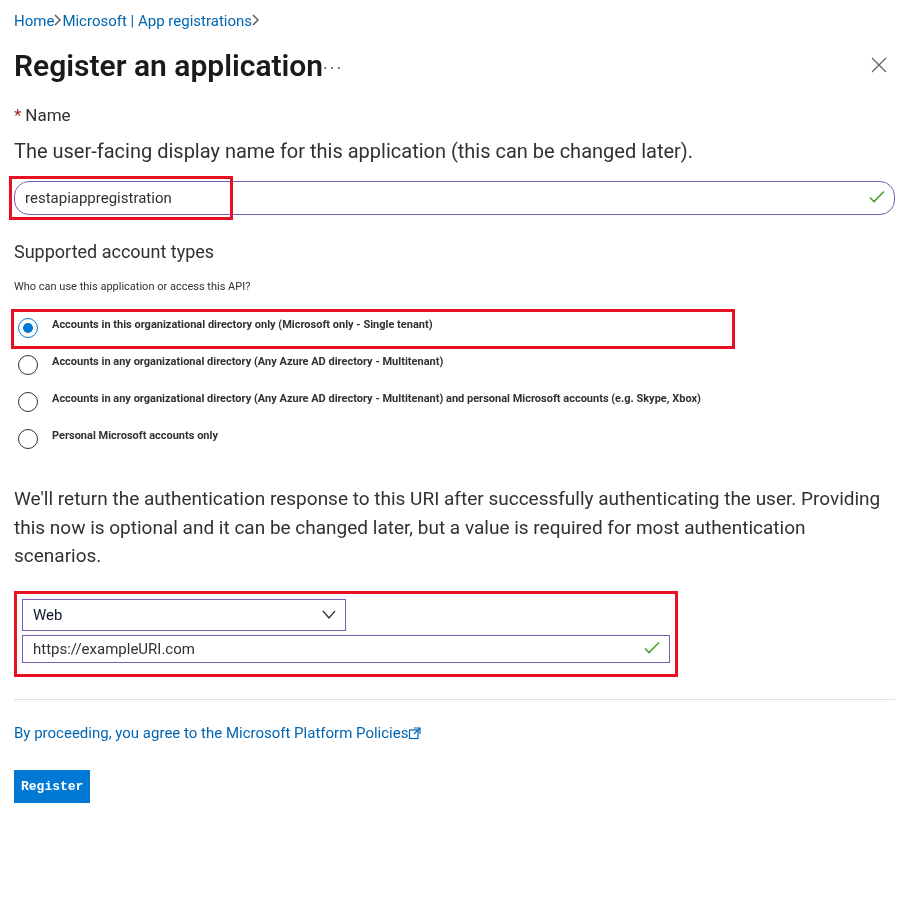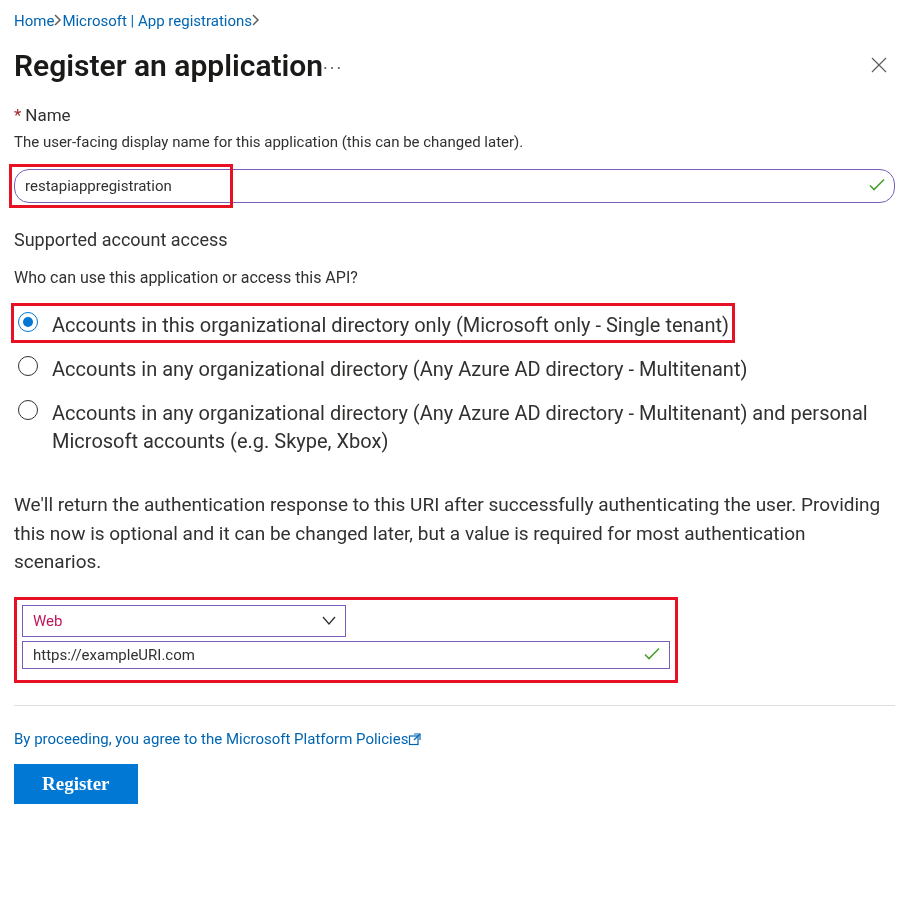--- a/index.html
+++ b/index.html
@@ -60,24 +60,24 @@
       font-weight: 300;
       padding: 4px 8px;
     }
     .required-star {
       color: #a4262c;
       margin-right: 4px;
     }
     .field-label {
       font-size: 17px;
       color: #323130;
-      margin-bottom: 8px;
+      margin-bottom: 14px;
     }
     .field-desc {
-      font-size: 15px;
+      font-size: 20px;
       color: #323130;
       margin-bottom: 18px;
     }
     .input-wrap {
       position: relative;
       margin-bottom: 26px;
     }
     .text-input {
       width: 100%;
       height: 34px;
@@ -112,21 +112,21 @@
       width: 224px;
       height: 44px;
     }
     .section-heading {
       font-size: 18px;
       color: #323130;
       margin-bottom: 18px;
       font-weight: 400;
     }
     .section-question {
-      font-size: 16px;
+      font-size: 11px;
       color: #323130;
       margin-bottom: 16px;
       margin-top: 14px;
     }
     .radio-group {
       position: relative;
       margin-bottom: 28px;
     }
     .radio-row {
       display: flex;
@@ -151,23 +151,24 @@
       border-color: #0078d4;
     }
     .radio-circle.selected::after {
       content: "";
       width: 10px;
       height: 10px;
       background: #0078d4;
       border-radius: 50%;
     }
     .radio-label {
-      font-size: 20px;
+      font-size: 11px;
       color: #323130;
       line-height: 1.4;
+      font-weight: bold;
     }
     .highlight-radio {
       top: 0;
       left: -3px;
       width: 724px;
       height: 40px;
     }
     .redirect-section {
       position: relative;
       margin-bottom: 28px;
@@ -186,21 +187,21 @@
       position: relative;
       width: 324px;
       margin-bottom: 4px;
     }
     .select-input {
       width: 100%;
       height: 32px;
       border: 1px solid #7a5db8;
       padding: 0 32px 0 10px;
       font-size: 15px;
-      color: #be185d;
+      color: #0f172a;
       background: #fff;
       cursor: pointer;
       display: flex;
       align-items: center;
     }
     .chevron-down {
       position: absolute;
       right: 10px;
       top: 50%;
       transform: translateY(-50%);
@@ -232,34 +233,34 @@
       margin: 0 0 24px 0;
     }
     .policy-link {
       font-size: 15px;
       color: #0065b3;
       text-decoration: none;
       cursor: pointer;
       display: inline-flex;
       align-items: center;
       gap: 0;
-      margin-bottom: 16px;
+      margin-bottom: 28px;
     }
     .external-icon {
       display: inline-flex;
     }
     .register-btn {
       background: #0078d4;
       color: #ffffff;
       border: none;
-      padding: 9px 28px;
-      font-size: 19px;
+      padding: 9px 7px;
+      font-size: 13px;
       font-weight: 600;
       cursor: pointer;
-      font-family: Liberation Serif, serif;
+      font-family: Liberation Mono, monospace;
     }
   </style>
 </head>
 <body>
 
 
 
 
 <nav class="breadcrumb">
   <a>Home</a>
@@ -298,36 +299,40 @@
   <input type="text" class="text-input purple" value="restapiappregistration" style="">
   <span class="checkmark">
     <svg width="16" height="14" viewBox="0 0 16 14">
         <path d="M1 7 L5 11 L15 1" stroke="#4ba02e" stroke-width="1.6" fill="none"></path>
       </svg>
   </span>
   <div class="highlight-red highlight-name"></div>
 </div>
 
 
-<div class="section-heading">Supported account access</div>
+<div class="section-heading">Supported account types</div>
 <div class="section-question">Who can use this application or access this API?</div>
 
 <div class="radio-group">
   <div class="highlight-red highlight-radio"></div>
   <div class="radio-row">
     <span class="radio-circle selected"></span>
     <span class="radio-label">Accounts in this organizational directory only (Microsoft only - Single tenant)</span>
   </div>
   <div class="radio-row">
     <span class="radio-circle"></span>
     <span class="radio-label">Accounts in any organizational directory (Any Azure AD directory - Multitenant)</span>
   </div>
   <div class="radio-row">
     <span class="radio-circle"></span>
     <span class="radio-label">Accounts in any organizational directory (Any Azure AD directory - Multitenant) and personal Microsoft accounts (e.g. Skype, Xbox)</span>
+  </div>
+  <div class="radio-row">
+    <span class="radio-circle"></span>
+    <span class="radio-label">Personal Microsoft accounts only</span>
   </div>
 </div>
 
 
 <div class="redirect-section">
   <div class="redirect-desc">We'll return the authentication response to this URI after successfully authenticating the user. Providing this now is optional and it can be changed later, but a value is required for most authentication scenarios.</div>
   <div class="redirect-controls">
     <div class="highlight-red highlight-redirect"></div>
     <div class="select-wrap">
       <div class="select-input">

